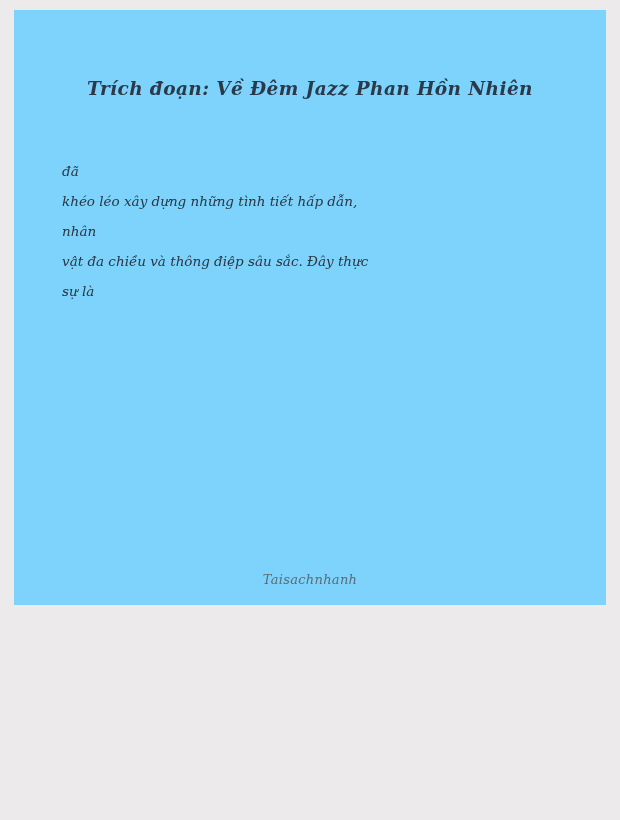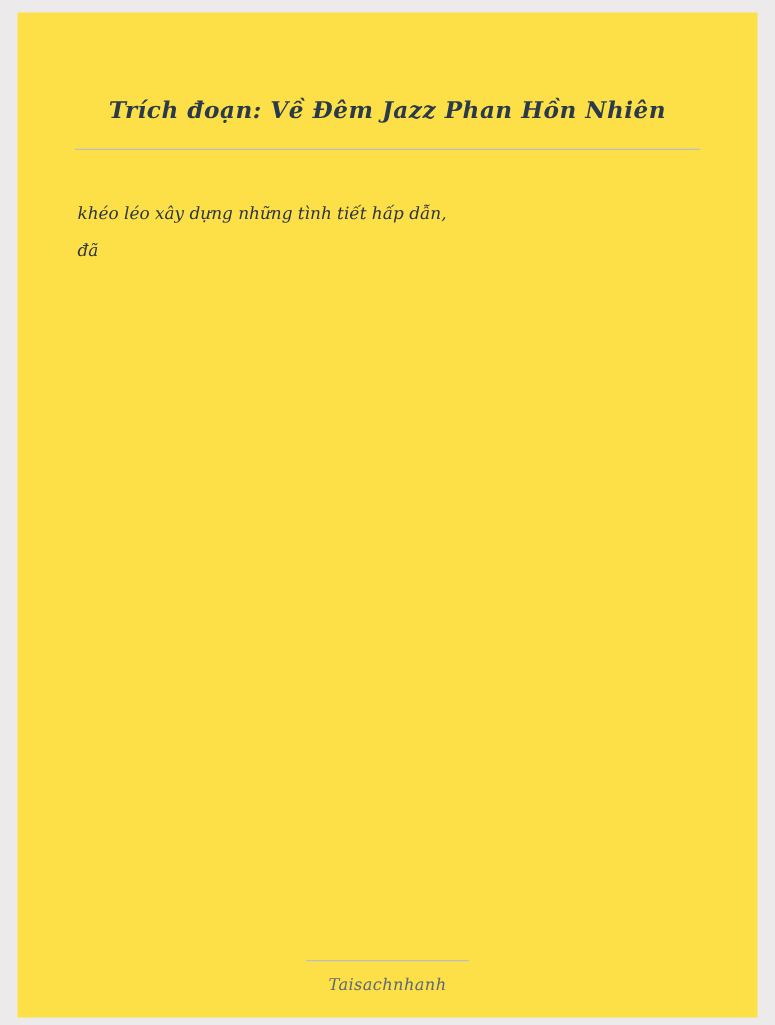--- a/index.html
+++ b/index.html
@@ -11,22 +11,22 @@
     height: 820px;
     background: #eceaea;
     font-family: "DejaVu Serif", serif;
     overflow: hidden;
   }
   .page {
     position: absolute;
     left: 14px;
     top: 10px;
     width: 592px;
-    height: 804px;
-    background: #fde047;
+    height: 595px;
+    background: #7dd3fc;
     box-sizing: border-box;
   }
   .doc-title {
     text-align: center;
     font-family: "DejaVu Serif", serif;
     font-style: italic;
     font-weight: bold;
     font-size: 18.5px;
     color: #2b3a4a;
     letter-spacing: 0.4px;
@@ -75,22 +75,25 @@
 </head>
 <body>
 
 <div class="page">
 
   <h1 class="doc-title">Trích đoạn: Về Đêm Jazz Phan Hồn Nhiên</h1>
 
   <div class="title-rule"></div>
 
   <div class="body-block">
+    <div class="body-line">đã</div>
     <div class="body-line">khéo léo xây dựng những tình tiết hấp dẫn,</div>
-    <div class="body-line">đã</div>
+    <div class="body-line">nhân</div>
+    <div class="body-line">vật đa chiều và thông điệp sâu sắc. Đây thực</div>
+    <div class="body-line">sự là</div>
   </div>
 
   <div class="footer">
     <div class="footer-rule"></div>
     <div class="footer-text">Taisachnhanh</div>
   </div>
 
 </div>
 
 </body></html>

